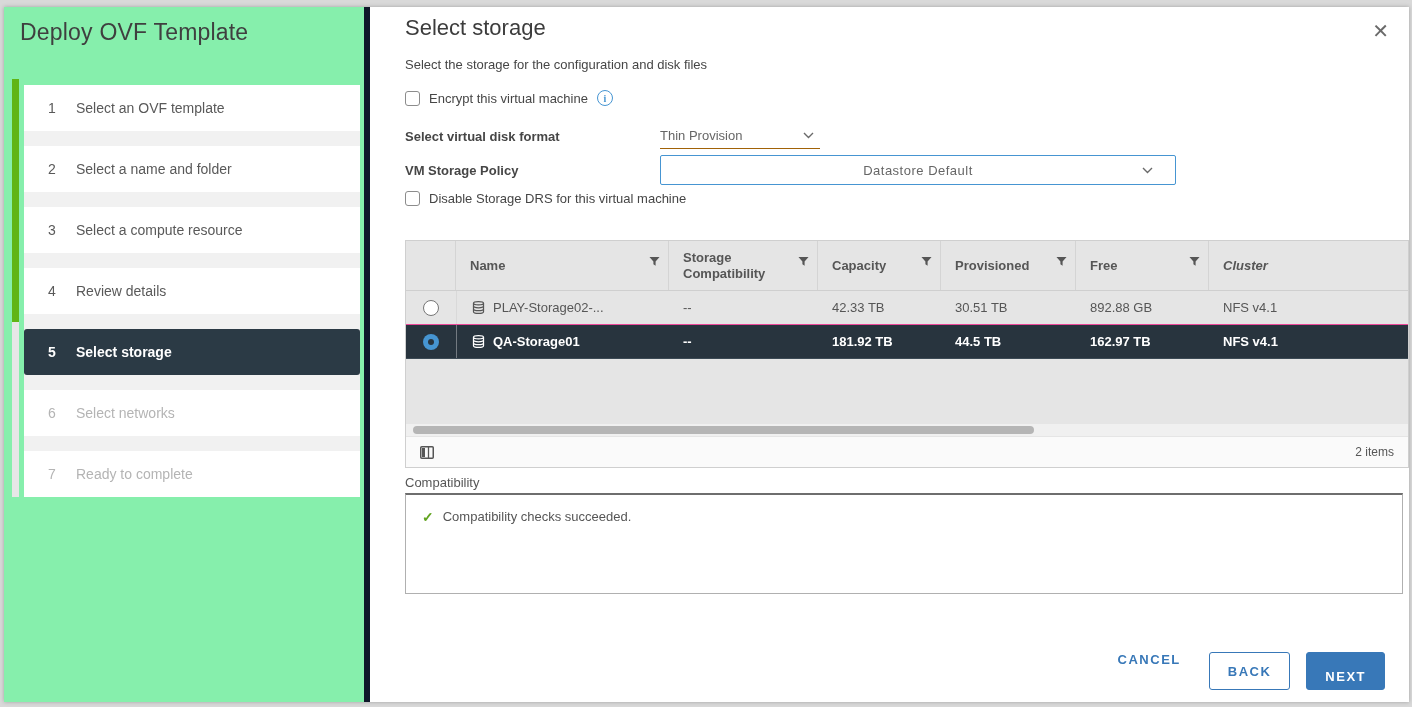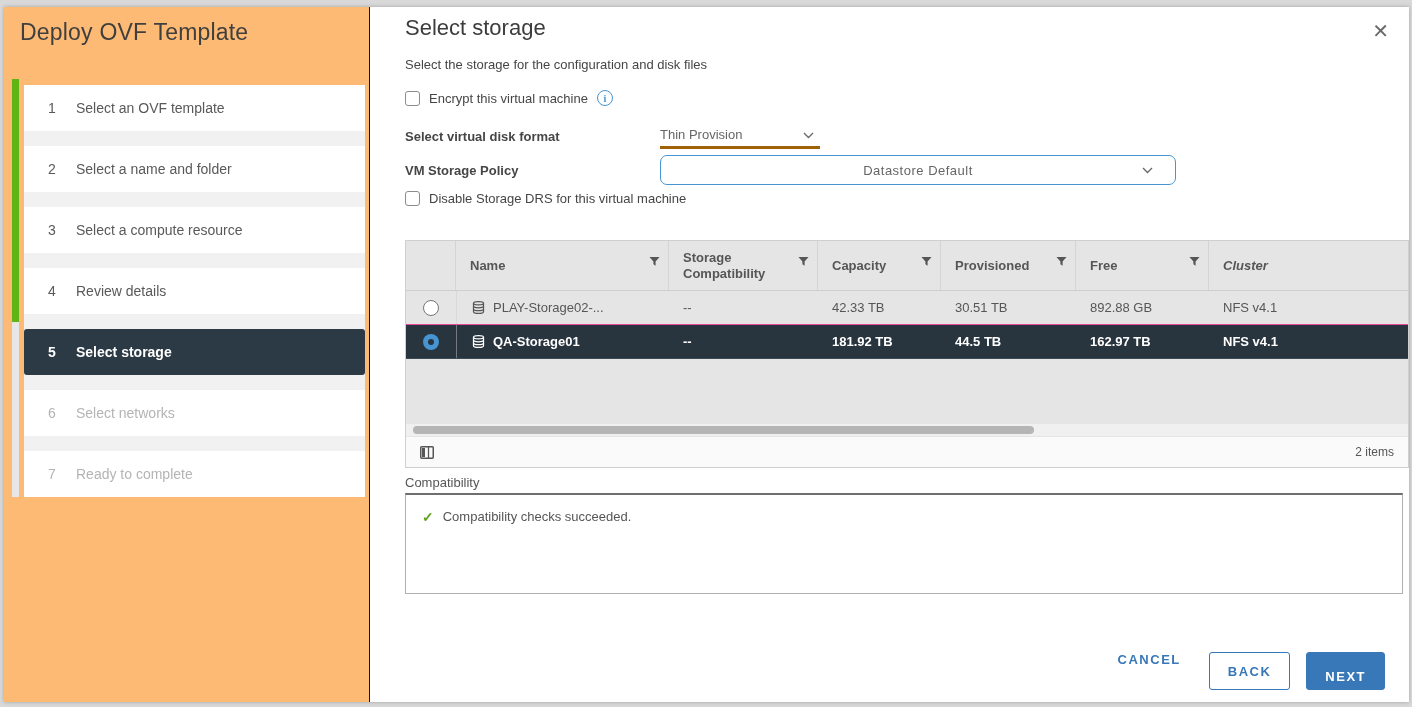--- a/index.html
+++ b/index.html
@@ -12,21 +12,21 @@
     color:#464646;
   }
   .dialog {
     position:absolute; top:7px; left:4px; right:3px; bottom:5px;
     background:#ffffff; display:flex;
     box-shadow:0 0 4px rgba(0,0,0,.25);
   }
   
   .sidebar {
     position:relative; width:366px; flex:0 0 366px;
-    background:#fdba74; border-right:1px solid #0f172a;
+    background:#86efac; border-right:6px solid #0f172a;
   }
   .sidebar-title {
     position:absolute; top:12px; left:16px;
     font-size:23px; font-weight:400; color:#3f3f3f; letter-spacing:.2px;
   }
   .track { position:absolute; left:8px; width:7px; }
   .track.green { top:72px; height:243px; background:#60b515; }
   .track.grey  { top:315px; height:175px; background:#e7e7e7; }
   .steps { position:absolute; top:78px; left:20px; right:4px; background:#f1f1f1; }
   .step {
@@ -61,27 +61,27 @@
   .info-icon {
     width:16px; height:16px; border:1.5px solid #4695d2; border-radius:50%;
     color:#4695d2; font-size:10px; font-weight:700; font-family:"Liberation Serif",serif;
     display:inline-flex; align-items:center; justify-content:center; cursor:pointer;
   }
   .field-label { position:absolute; left:35px; font-size:13px; font-weight:700; color:#464646; }
   .label-format { top:122px; }
   .label-policy { top:156px; }
   .select-plain {
     position:absolute; left:290px; top:116px; width:160px; height:26px;
-    border-bottom:3px solid #a16207; font-size:13px; color:#666;
+    border-bottom:1px solid #a16207; font-size:13px; color:#666;
     display:flex; align-items:center; cursor:pointer;
   }
   .select-plain .chev { position:absolute; right:6px; top:9px; }
   .select-bordered {
     position:absolute; left:290px; top:148px; width:516px; height:30px;
-    border:1px solid #4695d2; border-radius:7px; background:#fff;
+    border:1px solid #4695d2; border-radius:2px; background:#fff;
     font-size:13px; color:#666; letter-spacing:.5px;
     display:flex; align-items:center; justify-content:center; cursor:pointer;
   }
   .select-bordered .chev { position:absolute; right:22px; top:11px; }
   .chev svg { display:block; }
   
   .grid {
     position:absolute; left:35px; right:0; top:233px; height:228px;
     border:1px solid #cfcfcf; display:flex; flex-direction:column; background:#e5e5e5;
   }

